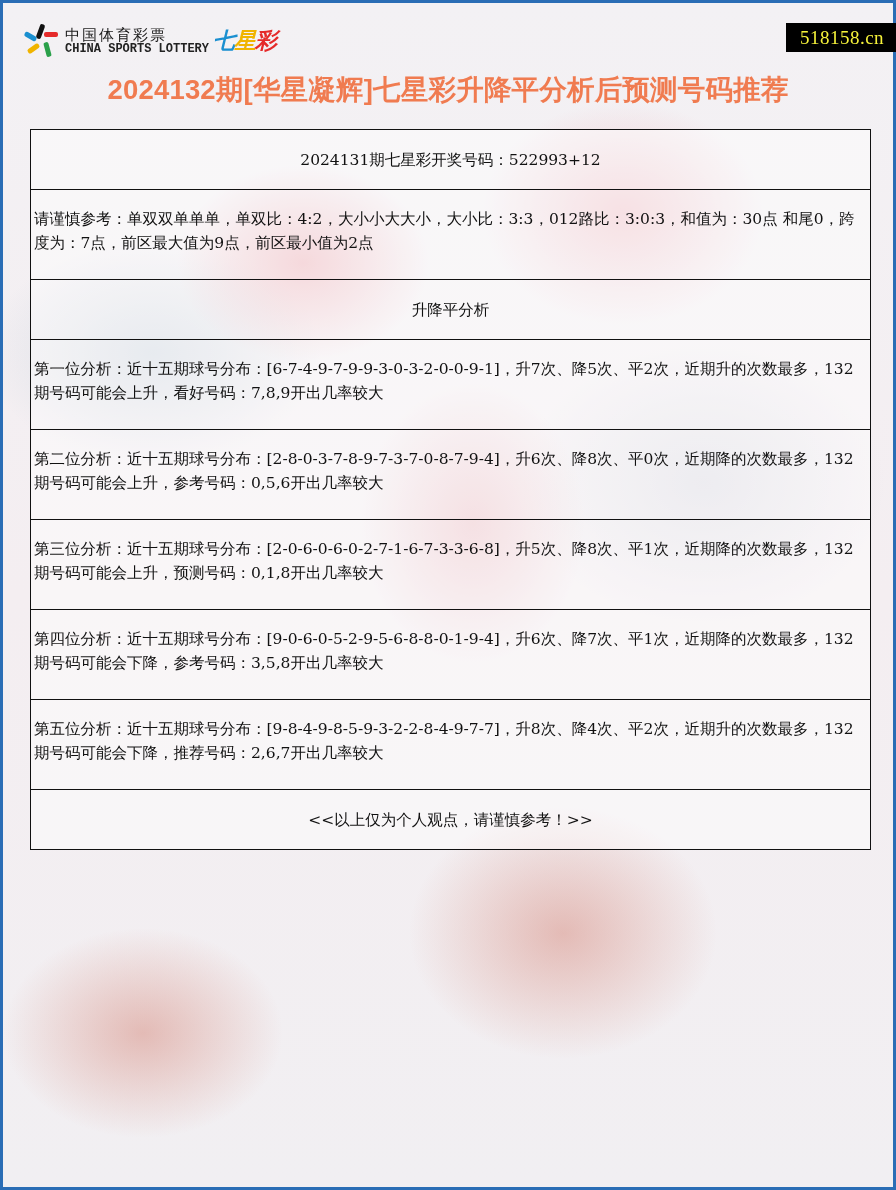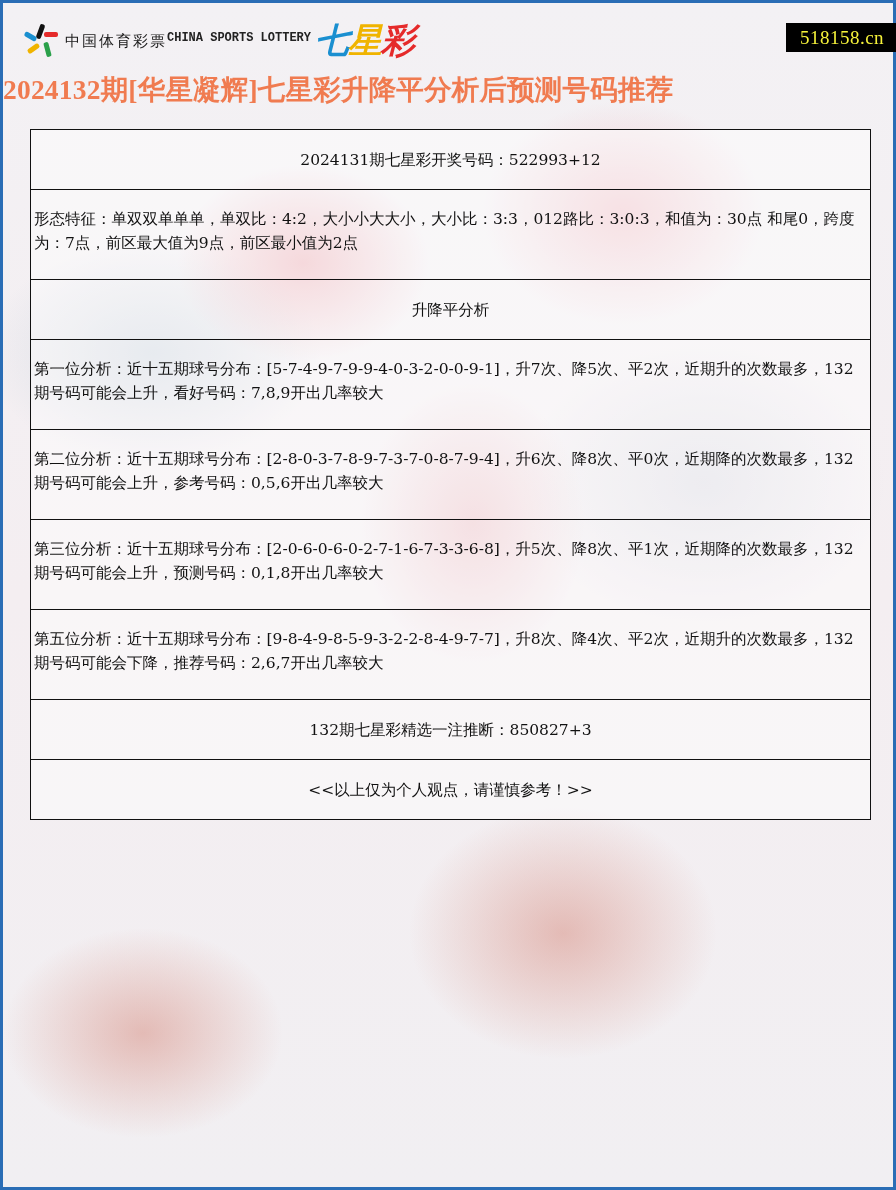--- a/index.html
+++ b/index.html
@@ -20,47 +20,47 @@
       radial-gradient(ellipse 240px 160px at 150px 350px, rgba(140,170,190,0.30), rgba(255,255,255,0) 70%),
       radial-gradient(ellipse 260px 200px at 700px 480px, rgba(160,170,190,0.25), rgba(255,255,255,0) 70%),
       linear-gradient(180deg, #f3f1f4 0%, #f4eef1 50%, #f1eff2 100%);
   }
   .logo {
     position: absolute; left: 18px; top: 18px; height: 40px;
     display: flex; align-items: center;
   }
   .logo-mark { width: 38px; height: 38px; position: relative; }
   .logo-mark span { position: absolute; display: block; border-radius: 2px; }
-  .logo-text { margin-left: 6px; display: flex; }
+  .logo-text { margin-left: 6px; display: flex; flex-direction: column; }
   .logo-cn {
     font-family: "DejaVu Sans", "Liberation Sans", sans-serif;
     font-size: 15px; color: #1a1a1a; letter-spacing: 2px; line-height: 17px;
   }
   .logo-en {
     font-family: Liberation Mono, monospace;
     font-size: 12px; font-weight: bold; color: #222; line-height: 11px;
   }
   .logo-brand {
     margin-left: 4px;
     font-family: "DejaVu Sans", "Liberation Sans", sans-serif;
-    font-size: 34px; font-weight: bold; font-style: italic; letter-spacing: -1px;
+    font-size: 22px; font-weight: bold; font-style: italic; letter-spacing: -1px;
   }
   .logo-brand .c1 { color: #1a8fd0; }
   .logo-brand .c2 { color: #f0b400; }
   .logo-brand .c3 { color: #e52a2a; }
   .site-badge {
     position: absolute; left: 763px; top: 20px; width: 112px; height: 29px;
     background: #000; color: #f6f23a;
     font-family: "Liberation Serif", "DejaVu Serif", serif;
     font-size: 19px; line-height: 29px; text-align: center; letter-spacing: 0.5px; margin-left: 20px;
   }
   .page-title {
     position: absolute; left: 0; right: 0; top: 66px;
-    text-align: left; color: #f07b50;
-    font-family: Liberation Serif, serif;
+    text-align: center; color: #f07b50;
+    font-family: Liberation Sans, sans-serif;
     font-size: 27.5px; line-height: 42px; white-space: nowrap; letter-spacing: 0.2px;
   }
   table.analysis {
     position: absolute; left: 30px; top: 129px; width: 841px;
     border-collapse: collapse;
     background: rgba(255,255,255,0.45);
   }
   table.analysis td {
     border: 1px solid #111;
     font-family: "DejaVu Serif", "Liberation Serif", serif;
@@ -101,37 +101,37 @@
   <h1 class="page-title">2024132期[华星凝辉]七星彩升降平分析后预测号码推荐</h1>
 
 </div>
 
 <table class="analysis">
   <tbody>
       <tr class="h60">
     <td class="center">2024131期七星彩开奖号码：522993+12</td>
   </tr>
   <tr class="h90">
-    <td class="left">形态特征：单双双单单单，单双比：4:2，大小小大大小，大小比：3:3，012路比：3:0:3，和值为：30点 和尾0，跨度为：7点，前区最大值为9点，前区最小值为2点</td>
+    <td class="left">请谨慎参考：单双双单单单，单双比：4:2，大小小大大小，大小比：3:3，012路比：3:0:3，和值为：30点 和尾0，跨度为：7点，前区最大值为9点，前区最小值为2点</td>
   </tr>
   <tr class="h60">
     <td class="center">升降平分析</td>
   </tr>
   <tr class="h90">
-    <td class="left">第一位分析：近十五期球号分布：[5-7-4-9-7-9-9-4-0-3-2-0-0-9-1]，升7次、降5次、平2次，近期升的次数最多，132期号码可能会上升，看好号码：7,8,9开出几率较大</td>
+    <td class="left">第一位分析：近十五期球号分布：[6-7-4-9-7-9-9-3-0-3-2-0-0-9-1]，升7次、降5次、平2次，近期升的次数最多，132期号码可能会上升，看好号码：7,8,9开出几率较大</td>
   </tr>
   <tr class="h90">
     <td class="left">第二位分析：近十五期球号分布：[2-8-0-3-7-8-9-7-3-7-0-8-7-9-4]，升6次、降8次、平0次，近期降的次数最多，132期号码可能会上升，参考号码：0,5,6开出几率较大</td>
   </tr>
   <tr class="h90">
     <td class="left">第三位分析：近十五期球号分布：[2-0-6-0-6-0-2-7-1-6-7-3-3-6-8]，升5次、降8次、平1次，近期降的次数最多，132期号码可能会上升，预测号码：0,1,8开出几率较大</td>
   </tr>
   <tr class="h90">
+    <td class="left">第四位分析：近十五期球号分布：[9-0-6-0-5-2-9-5-6-8-8-0-1-9-4]，升6次、降7次、平1次，近期降的次数最多，132期号码可能会下降，参考号码：3,5,8开出几率较大</td>
+  </tr>
+  <tr class="h90">
     <td class="left">第五位分析：近十五期球号分布：[9-8-4-9-8-5-9-3-2-2-8-4-9-7-7]，升8次、降4次、平2次，近期升的次数最多，132期号码可能会下降，推荐号码：2,6,7开出几率较大</td>
-  </tr>
-  <tr class="h60">
-    <td class="center">132期七星彩精选一注推断：850827+3</td>
   </tr>
   <tr class="last">
     <td class="center">&lt;&lt;以上仅为个人观点，请谨慎参考！&gt;&gt;</td>
   </tr>
 </tbody>
   </table>
 
 </body></html>

